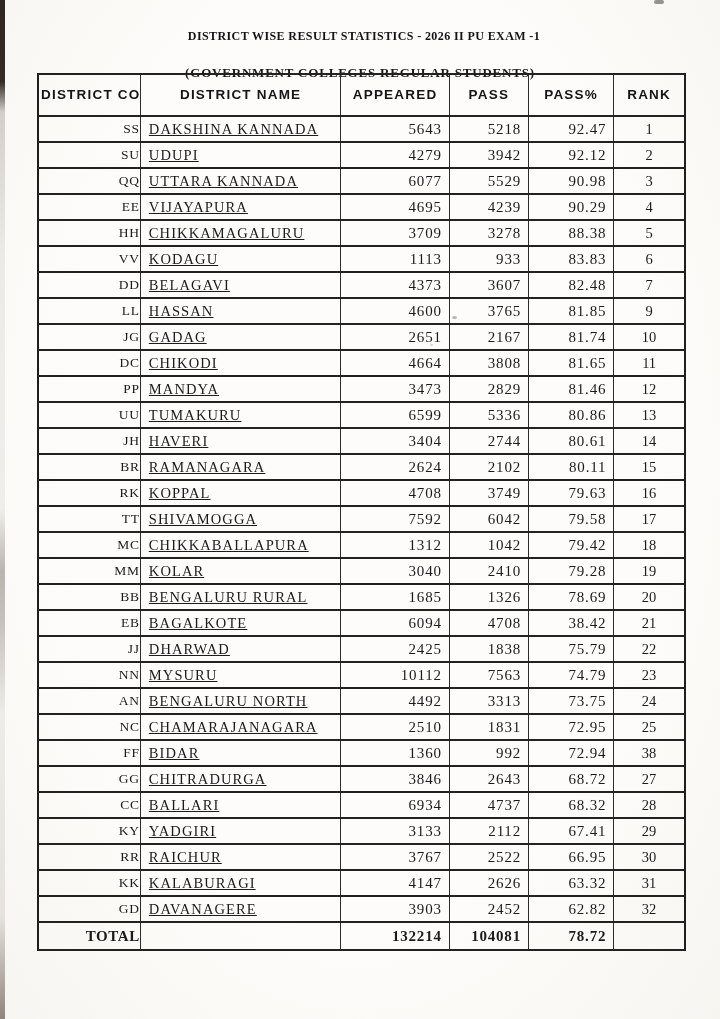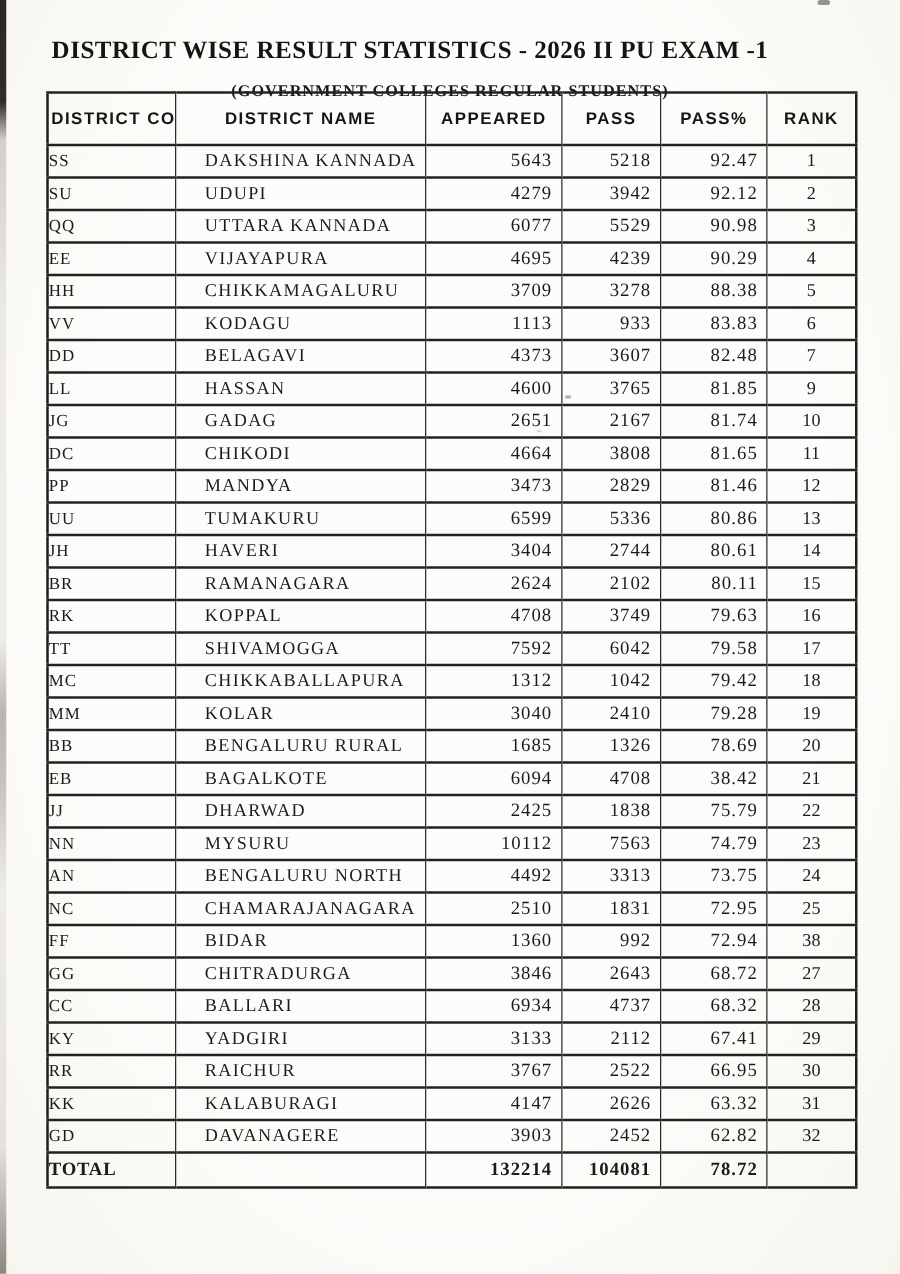--- a/index.html
+++ b/index.html
@@ -29,22 +29,22 @@
       rgba(90,80,70,0.50) 97%,
       rgba(70,60,52,0.60) 100%);
   }
   .speckle{position:absolute;border-radius:50%;}
   .sp1{left:452px;top:316px;width:5px;height:3px;background:rgba(100,100,100,0.45);}
   .sp2{left:654px;top:0px;width:10px;height:4px;background:rgba(70,65,60,0.55);border-radius:2px;}
   .sp3{left:430px;top:344px;width:3px;height:2px;background:rgba(140,140,140,0.35);}
 
   .title{
     position:absolute;left:0;top:29px;width:656px;
-    text-align:center;font-weight:bold;font-size:20px;
-    letter-spacing:0.4px;color:#141414;
+    text-align:center;font-weight:bold;font-size:12px;
+    letter-spacing:0.4px;color:#141414;padding-left:36px;
   }
   .subtitle{
     position:absolute;left:0;top:53px;width:720px;
     text-align:center;font-weight:bold;font-size:13px;
     letter-spacing:0.8px;color:#1a1a1a;margin-top:12px;
   }
   table.results{
     position:absolute;left:37px;top:73px;width:649px;
     border-collapse:collapse;table-layout:fixed;
     background:transparent;
@@ -60,22 +60,22 @@
   th{
     font-family:"Liberation Sans", sans-serif;
     font-weight:bold;font-size:13.5px;letter-spacing:1.2px;
     height:40px;line-height:1.18;text-align:center;vertical-align:middle;
     white-space:normal;padding:0 2px;color:#151515;
   }
   td{
     height:24px;line-height:24px;font-size:14.5px;padding:0;
     color:#1b1b1b;
   }
-  td.c-code{text-align:left;font-size:13.5px;letter-spacing:0.8px;}
-  td.c-name{text-align:left;padding-left:23px;letter-spacing:1.1px;}
+  td.c-code{text-align:right;font-size:13.5px;letter-spacing:0.8px;}
+  td.c-name{text-align:left;padding-left:8px;letter-spacing:1.1px;text-decoration:underline;}
   td.c-num{text-align:right;padding-right:7px;letter-spacing:0.8px;font-size:15px;}
   td.c-rank{text-align:center;font-size:14.5px;}
   tr.total-row td{
     font-weight:bold;font-size:15px;letter-spacing:0.8px;height:26px;line-height:26px;
   }
   tr.total-row td.c-code{font-size:15px;letter-spacing:0.6px;}
 </style>
 </head>
 <body>
 

